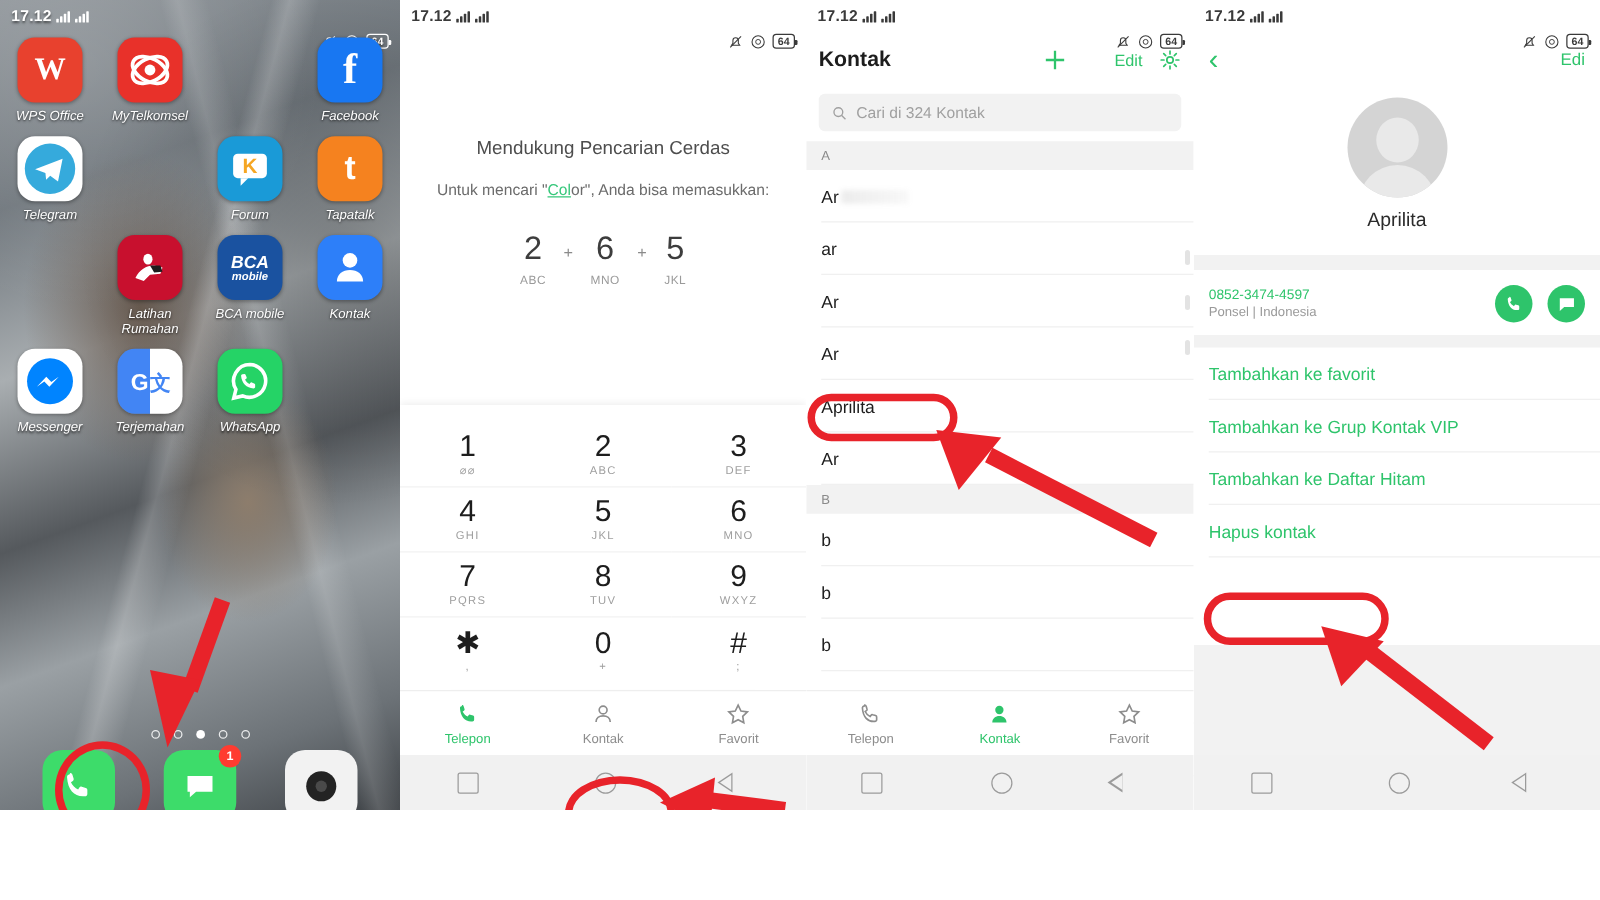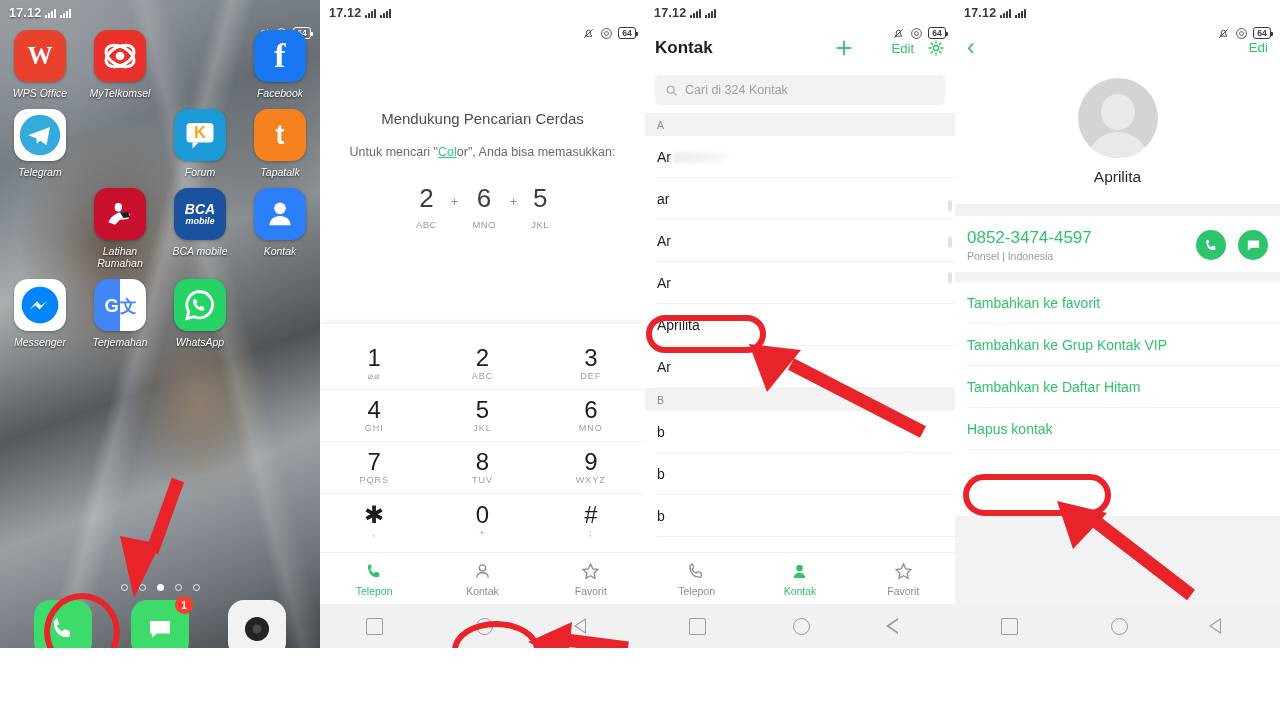--- a/index.html
+++ b/index.html
@@ -190,21 +190,21 @@
   .avatar { width: 80px; height: 80px; border-radius: 50%; background: #d4d4d4;
       margin: 10px auto 0; position: relative; overflow: hidden; }
   .avatar .hd { position:absolute; width:34px;height:36px;border-radius:50%;
       background:#e9e9e9; left:23px; top:16px; }
   .avatar .bd { position:absolute; width:62px;height:34px;border-radius:31px 31px 0 0;
       background:#e9e9e9; left:9px; top:54px; }
   .d-name { text-align: center; font-size: 15.5px; color: #2b2b2b; margin-top: 10px; }
   .spacer { height: 12px; background: #f2f2f2; margin-top: 18px; }
   .phonerow { padding: 12px 12px 10px; display: flex; align-items: center;
       justify-content: space-between; }
-  .phonerow .num { font-size: 17px; color: #2ec46b; }
+  .phonerow .num { font-size: 11px; color: #2ec46b; }
   .phonerow .sub { font-size: 10.5px; color: #9a9a9a; margin-top: 2px; }
   .callbtns { display: flex; gap: 12px; align-items: center; }
   .cbtn { width: 30px; height: 30px; border-radius: 50%; background: #2ec46b;
       display: flex; align-items: center; justify-content: center; }
   .optrow { height: 42px; display: flex; align-items: center; padding: 0 12px;
       font-size: 14px; color: #2ec46b; position: relative; }
   .optrow::after { content:""; position:absolute; left:12px; right:0; bottom:0;
       height:1px; background:#f0f0f0; }
   .grayfill { position:absolute; left:0; right:0; bottom:44px; top:516px; background:#f2f2f2; }
 

